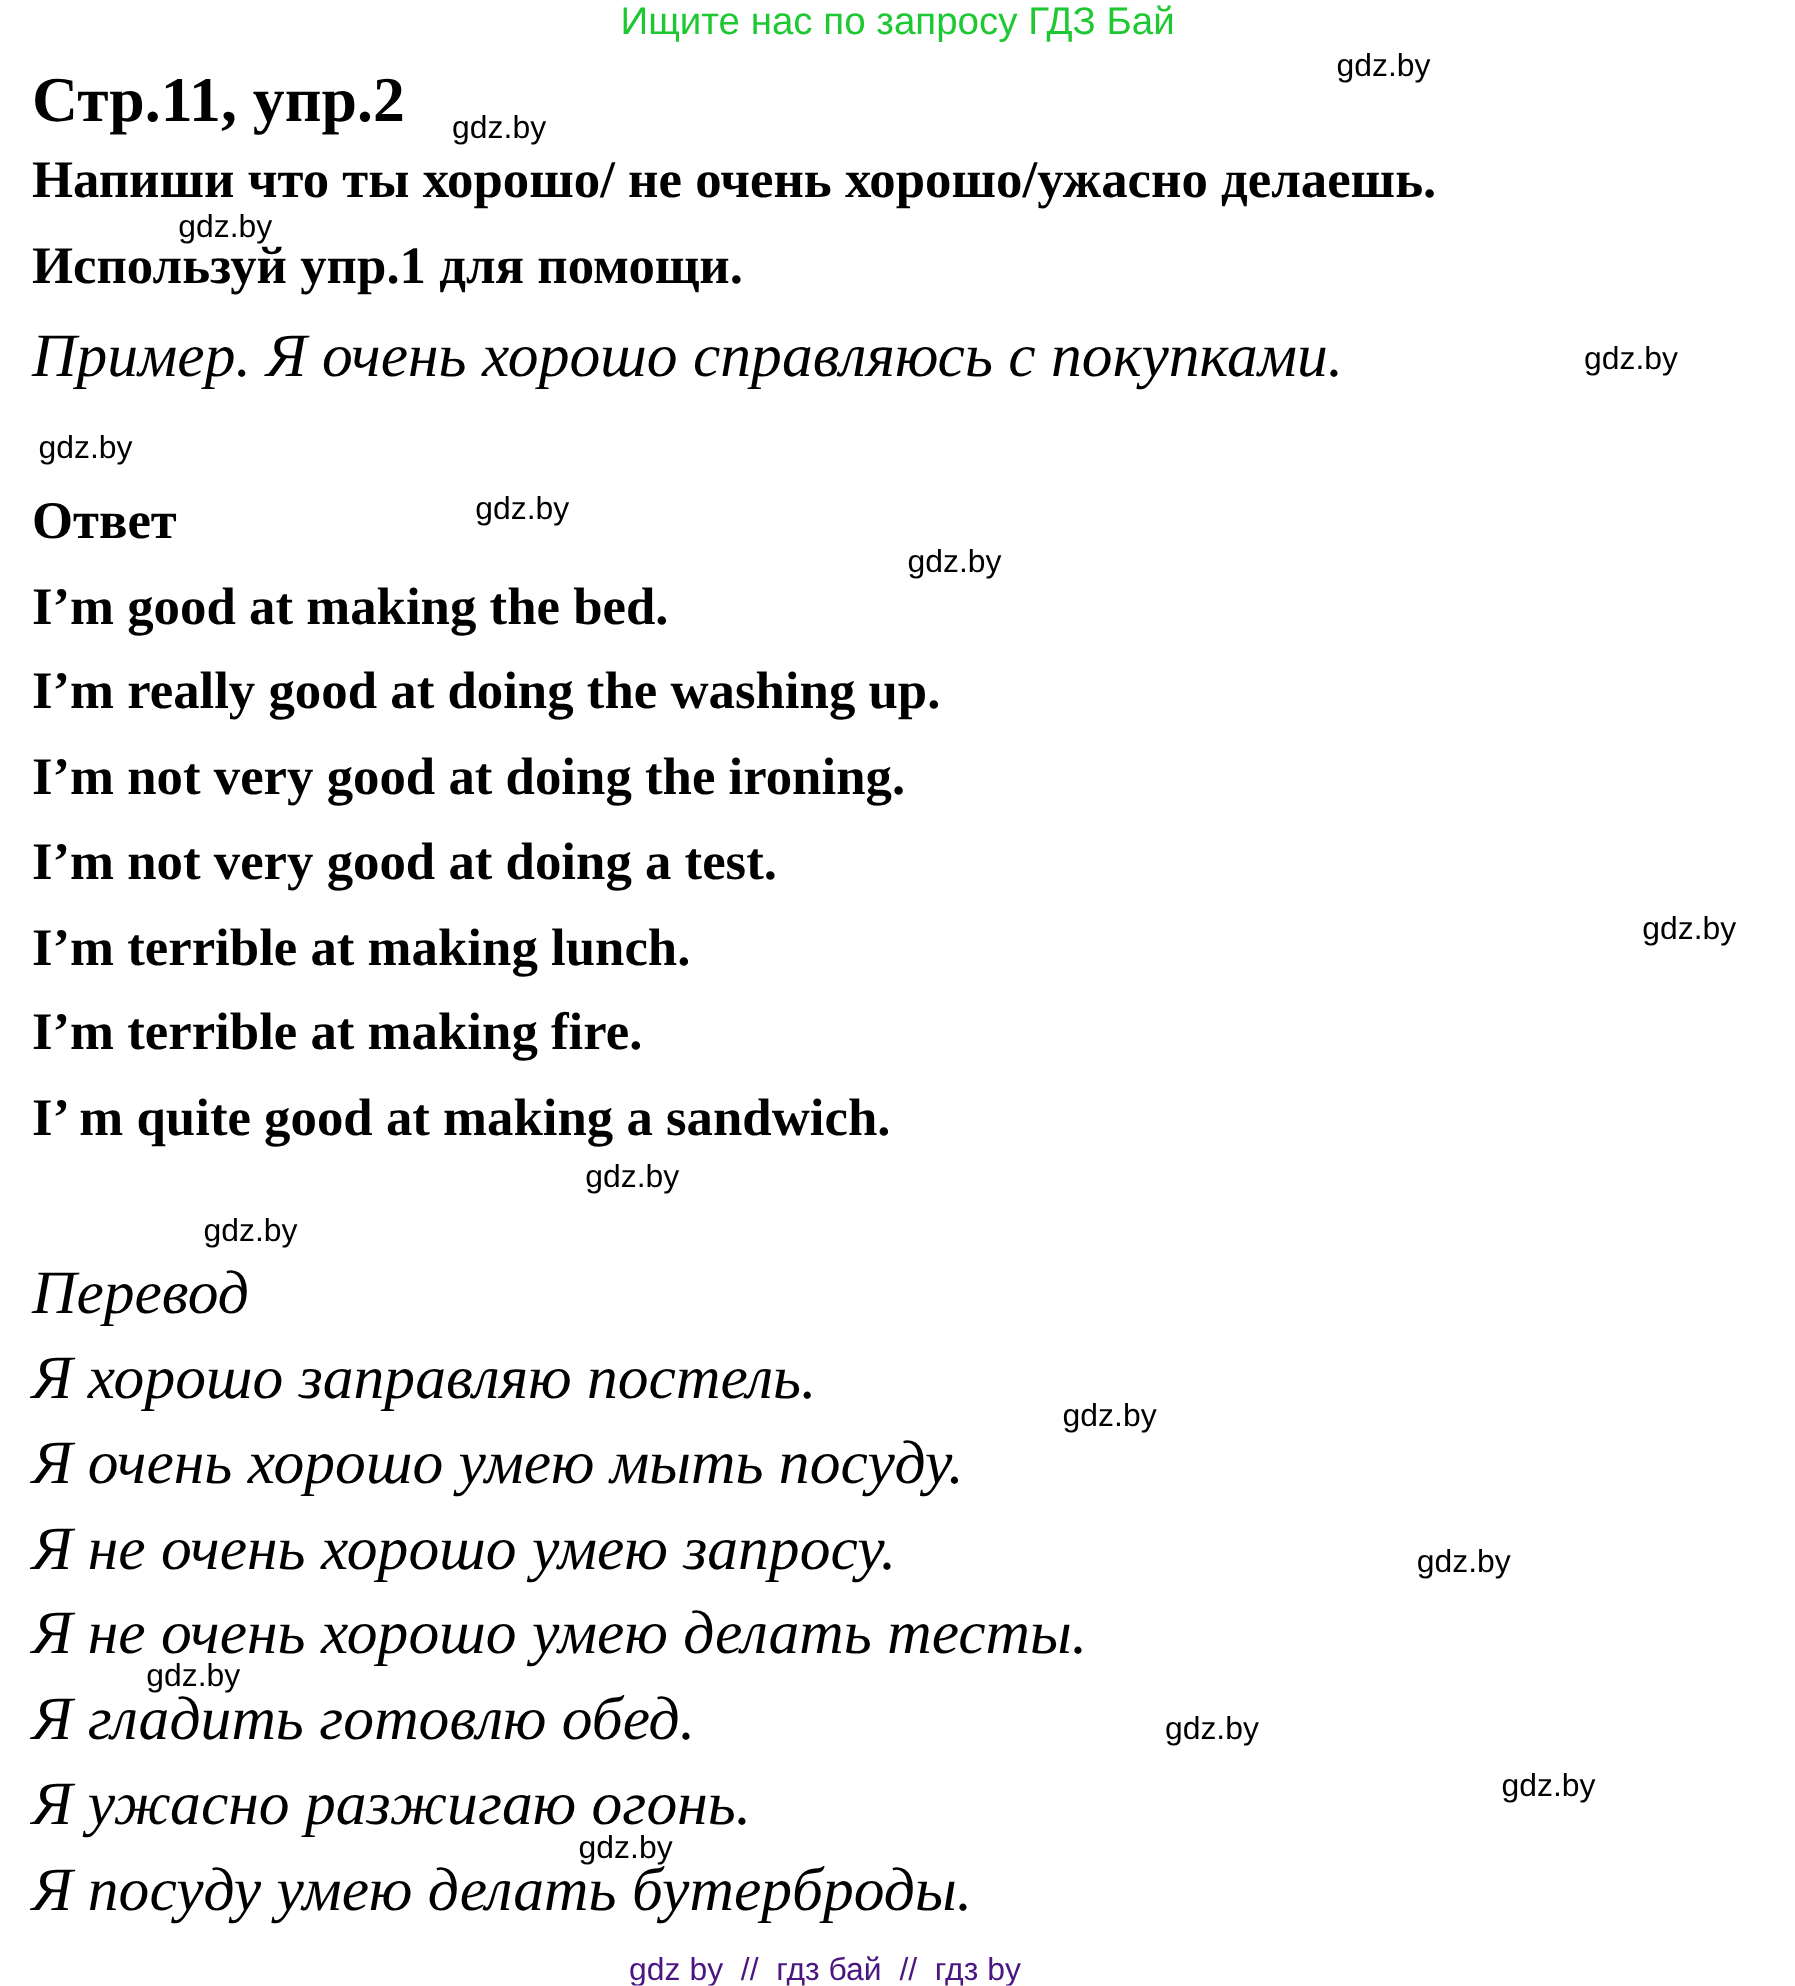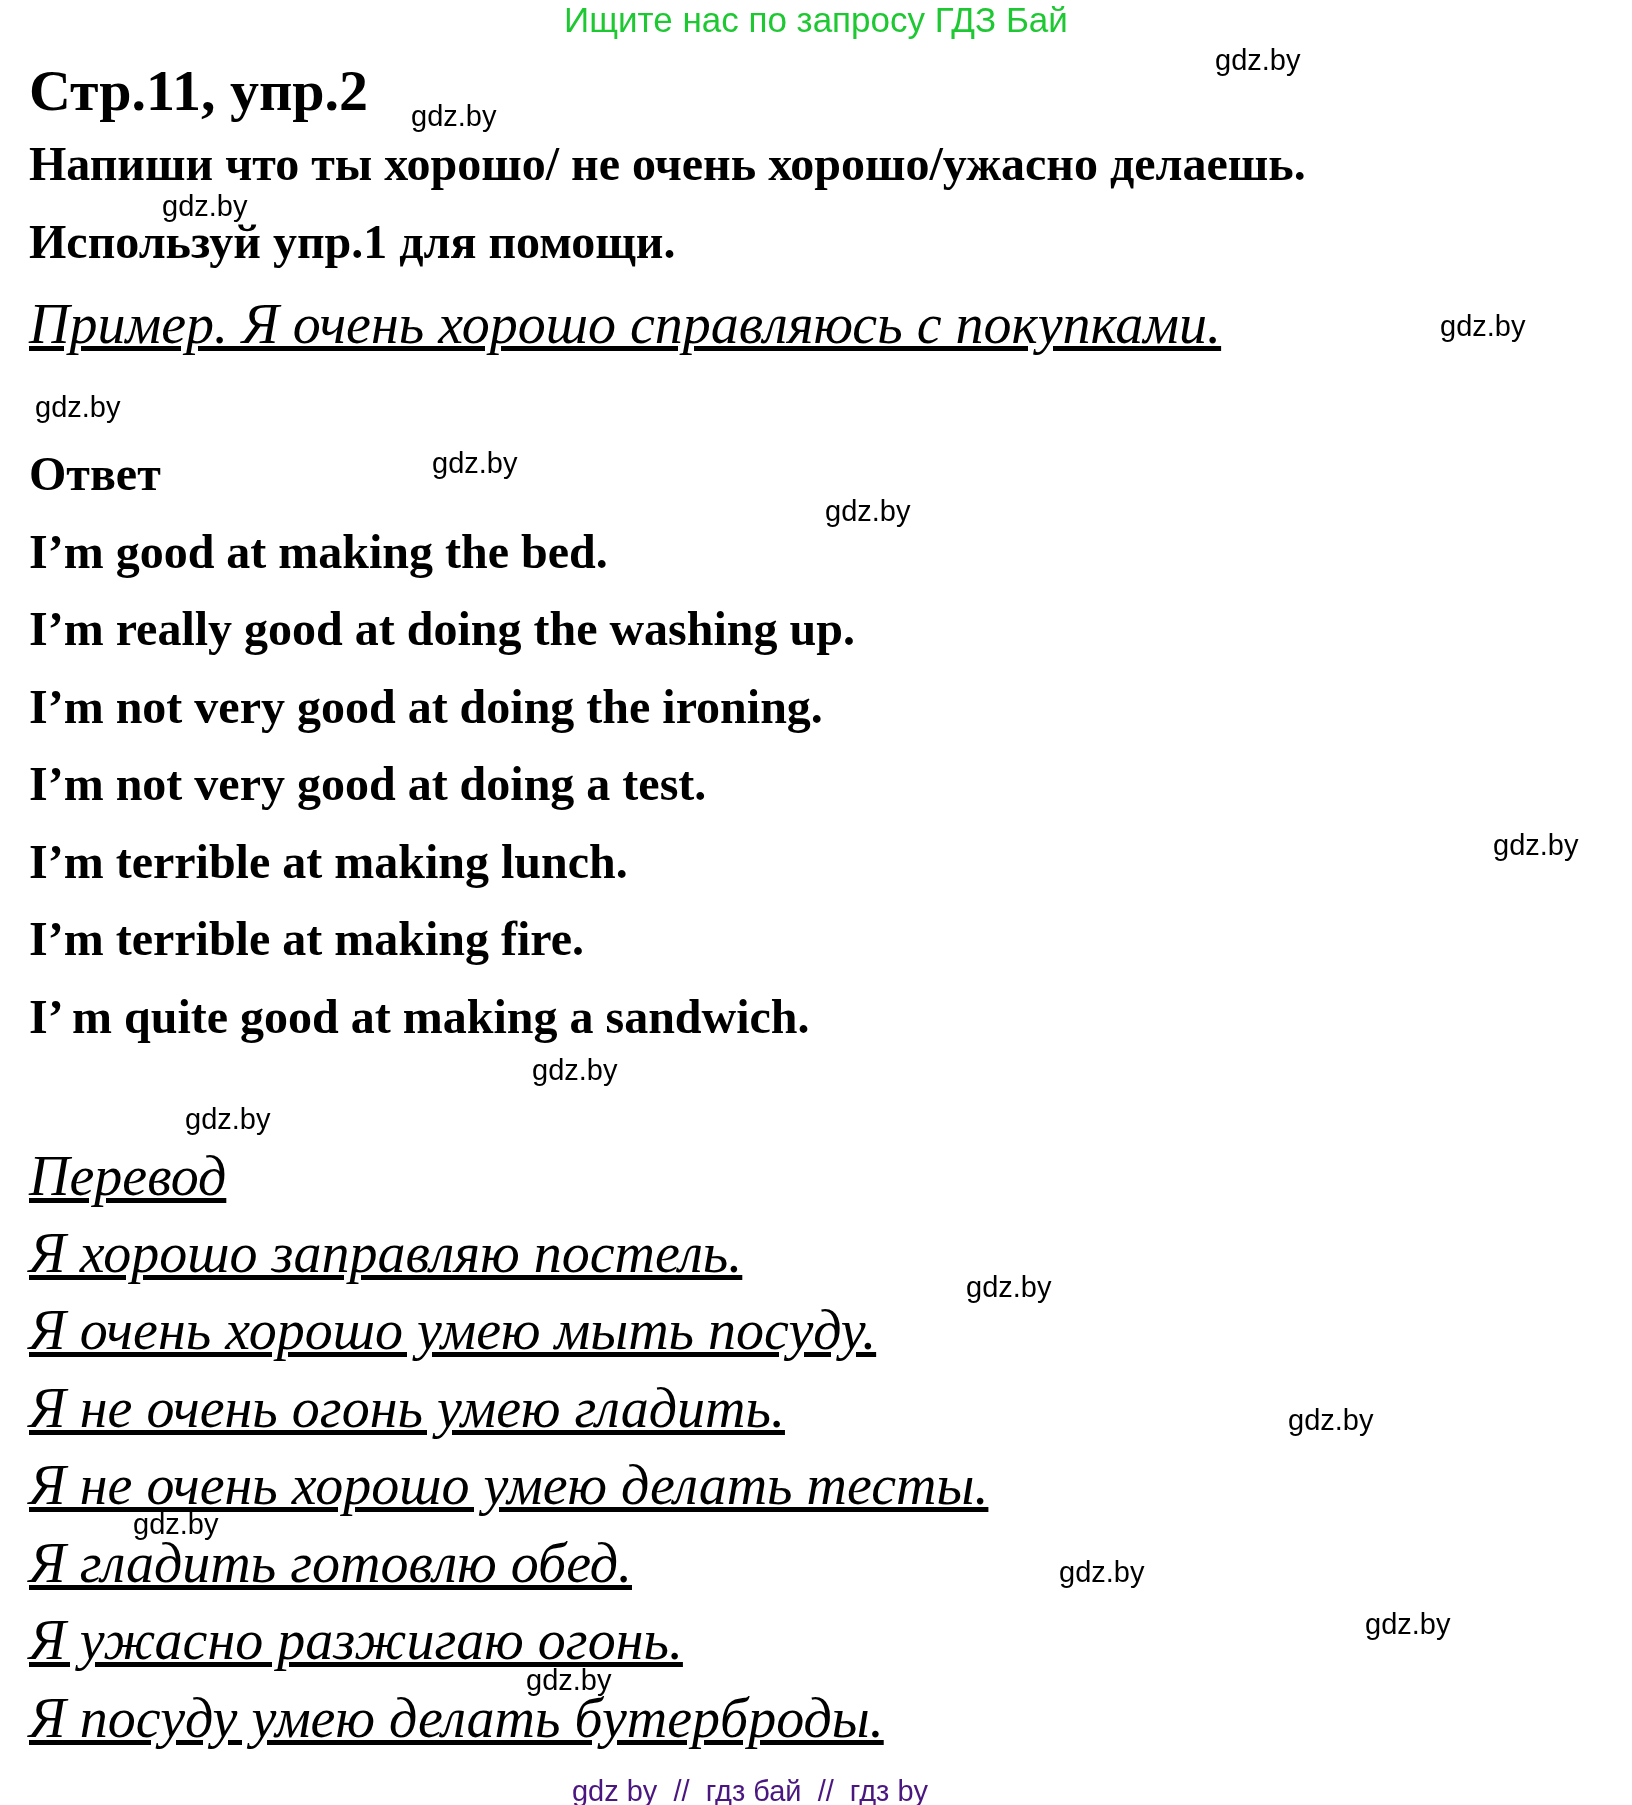--- a/index.html
+++ b/index.html
@@ -1,21 +1,21 @@
 <!DOCTYPE html>
 <html><head>
 <meta charset="utf-8">
 <style>
   html, body { margin: 0; padding: 0; background: #ffffff; }
   body { width: 1632px; height: 1805px; position: relative; overflow: hidden; }
   .abs { position: absolute; white-space: nowrap; }
   .banner { font-family: "Liberation Sans", sans-serif; font-size: 35px; line-height: 1; left: 0; width: 1632px; text-align: center; top: 2px; }
   .footer { font-family: "Liberation Sans", sans-serif; font-size: 29px; line-height: 1; left: 0; width: 1500px; text-align: center; top: 1777px; }
   .serif-bold { font-family: "Liberation Serif", serif; font-weight: bold; color: #000; font-size: 48px; line-height: 1; }
-  .serif-italic { font-family: "Liberation Serif", serif; font-style: italic; color: #000; font-size: 56px; line-height: 1; text-decoration: underline; }
+  .serif-italic { font-family: "Liberation Serif", serif; font-style: italic; color: #000; font-size: 56px; line-height: 1; }
   .wm { font-family: "Liberation Sans", sans-serif; font-size: 29px; color: #000000; line-height: 1; }
   .left { left: 29px; }
 </style>
 </head>
 <body>
 
 <div class="abs banner" style="color:#1ec832;">Ищите нас по запросу ГДЗ Бай</div>
 
 <div class="abs serif-bold left" style="top:62px; font-size:58px;">Стр.11, упр.2</div>
 <div class="abs serif-bold left" style="top:140px;">Напиши что ты хорошо/ не очень хорошо/ужасно делаешь.</div>
@@ -27,21 +27,21 @@
 <div class="abs serif-bold left" style="top:605px;">I’m really good at doing the washing up.</div>
 <div class="abs serif-bold left" style="top:683px;">I’m not very good at doing the ironing.</div>
 <div class="abs serif-bold left" style="top:760px;">I’m not very good at doing a test.</div>
 <div class="abs serif-bold left" style="top:838px;">I’m terrible at making lunch.</div>
 <div class="abs serif-bold left" style="top:915px;">I’m terrible at making fire.</div>
 <div class="abs serif-bold left" style="top:993px;">I’ m quite good at making a sandwich.</div>
 
 <div class="abs serif-italic left" style="top:1148px;">Перевод</div>
 <div class="abs serif-italic left" style="top:1225px;">Я хорошо заправляю постель.</div>
 <div class="abs serif-italic left" style="top:1302px;">Я очень хорошо умею мыть посуду.</div>
-<div class="abs serif-italic left" style="top:1380px;">Я не очень огонь умею гладить.</div>
+<div class="abs serif-italic left" style="top:1380px;">Я не очень хорошо умею запросу.</div>
 <div class="abs serif-italic left" style="top:1457px;">Я не очень хорошо умею делать тесты.</div>
 <div class="abs serif-italic left" style="top:1535px;">Я гладить готовлю обед.</div>
 <div class="abs serif-italic left" style="top:1612px;">Я ужасно разжигаю огонь.</div>
 <div class="abs serif-italic left" style="top:1690px;">Я посуду умею делать бутерброды.</div>
 
 <div class="abs wm" style="left:1215px; top:46px;">gdz.by</div>
 <div class="abs wm" style="left:411px; top:102px;">gdz.by</div>
 <div class="abs wm" style="left:162px; top:192px;">gdz.by</div>
 <div class="abs wm" style="left:1440px; top:312px;">gdz.by</div>
 <div class="abs wm" style="left:35px; top:393px;">gdz.by</div>

